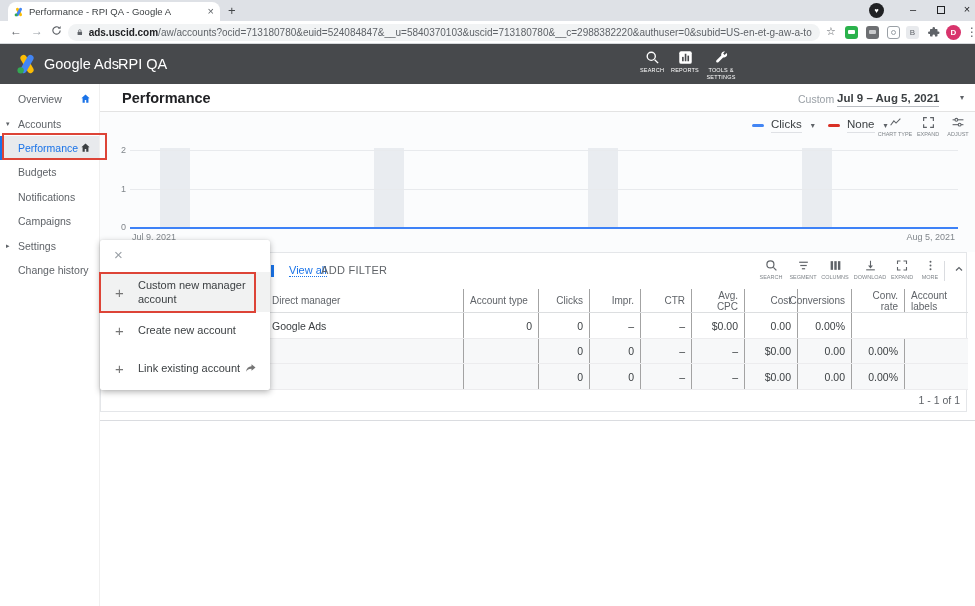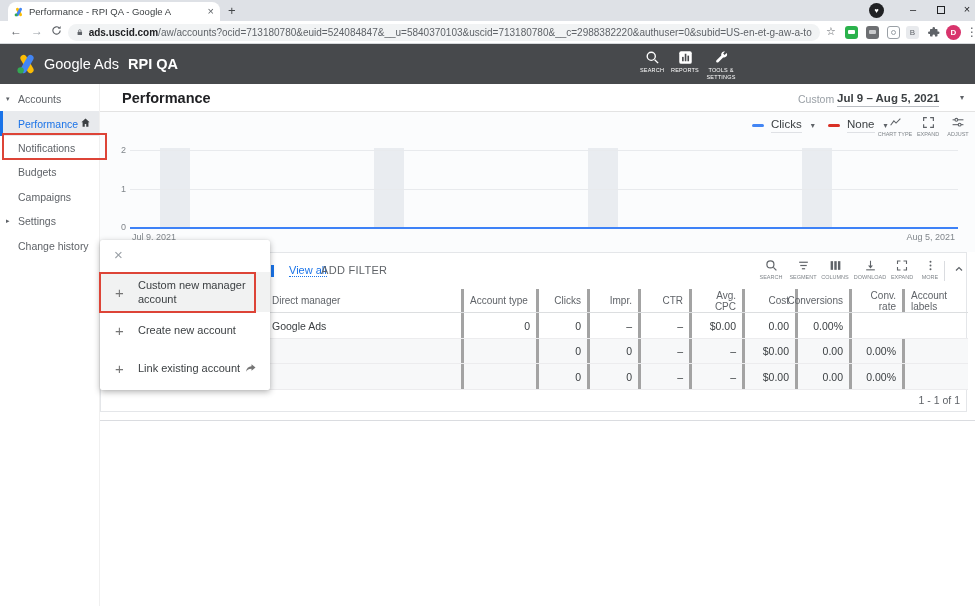--- a/index.html
+++ b/index.html
@@ -24,21 +24,21 @@
       display:flex;align-items:center;padding:0 8px;overflow:hidden;}
   .urltext{font-size:10px;color:#5f6368;white-space:nowrap;overflow:hidden;margin-left:5px;}
   .urltext b{color:#202124;font-weight:bold;}
   .ext{position:absolute;top:5px;width:13px;height:13px;border-radius:3px;}
   .browser-avatar{position:absolute;left:946px;top:4px;width:15px;height:15px;border-radius:50%;background:#d8346c;
       color:#fff;font-size:8px;font-weight:bold;display:flex;align-items:center;justify-content:center;}
 
   
   .appheader{position:absolute;left:0;top:44px;width:975px;height:40px;background:#47494c;color:#fff;}
   .brand{position:absolute;left:44px;top:12px;font-size:14.5px;color:#fff;}
-  .brand-acct{position:absolute;left:128px;top:12px;font-size:14.5px;font-weight:bold;color:#fff;text-align:right;}
+  .brand-acct{position:absolute;left:118px;top:12px;font-size:14.5px;font-weight:normal;color:#fff;text-align:right;}
   .hbtn{position:absolute;top:6px;width:44px;text-align:center;}
   .hbtn .lbl{font-size:5.5px;color:#fff;margin-top:2px;letter-spacing:.2px;line-height:1.3;}
   .hbtn svg{margin:0 auto;}
   .hdivider{position:absolute;left:747px;top:52px;width:1px;height:24px;background:rgba(255,255,255,.35);}
   .help-circle{width:15px;height:15px;border:1.5px solid #fff;border-radius:50%;color:#fff;font-size:10px;
       display:flex;align-items:center;justify-content:center;margin:0 auto;}
   .bell-badge{position:absolute;left:822px;top:50px;width:11px;height:11px;border-radius:50%;background:#e8453c;
       color:#fff;font-size:8px;font-weight:bold;display:flex;align-items:center;justify-content:center;}
   .username{position:absolute;left:838px;top:58px;font-size:11px;color:#fff;}
   .header-avatar{position:absolute;left:948px;top:50px;width:26px;height:28px;border-radius:3px;background:#d8346c;
@@ -80,21 +80,21 @@
   .view-all{position:absolute;left:188px;top:11px;font-size:11px;color:#1a73e8;border-bottom:1px dotted #1a73e8;}
   .add-filter{position:absolute;left:220px;top:11px;font-size:11px;color:#5f6368;letter-spacing:.3px;}
   .frag{position:absolute;left:170px;top:12px;width:3px;height:12px;background:#1a73e8;}
   .tbic{position:absolute;top:6px;width:34px;text-align:center;}
   .tbic .lbl{font-size:5.5px;color:#80868b;margin-top:2px;}
   .tbic svg{margin:0 auto;}
   .tb-divider{position:absolute;left:843px;top:8px;width:1px;height:20px;background:#dadce0;}
   .collapse-btn{position:absolute;left:852px;top:10px;}
   .table-region{position:absolute;left:165px;top:36px;width:702px;}
   .trow{display:grid;grid-template-columns:198px 75px 51px 51px 51px 53px 53px 54px 53px 63px;}
-  .trow > div{border-right:3px solid #a3a3a3;padding:0 6px;display:flex;align-items:center;font-size:10.5px;}
+  .trow > div{border-right:1px solid #a3a3a3;padding:0 6px;display:flex;align-items:center;font-size:10.5px;}
   .trow > div:last-child{border-right:none;}
   .thead{height:24px;border-bottom:1px solid #dcdee0;color:#5f6368;}
   .thead > div{font-size:10px;}
   .tdata{border-bottom:1px solid #ececee;color:#3c4043;}
   .r1{height:26px;}.r2{height:25px;background:#f7f8f9;}.r3{height:26px;background:#f7f8f9;}
   .num{justify-content:flex-end;text-align:right;}
   .cell-stack{display:block !important;padding-top:3px !important;line-height:1.15;}
   .cell-sub{font-size:9.5px;color:#868b90;}
   .pagination{position:absolute;right:6px;top:141px;font-size:10.5px;color:#5f6368;}
   .bottom-divider{position:absolute;left:0;top:336px;width:875px;height:1px;background:#dadce0;}
@@ -217,36 +217,44 @@
         <path d="M12 22a2 2 0 0 0 2-2h-4a2 2 0 0 0 2 2zm6-6V11a6 6 0 0 0-4-5.7V4a2 2 0 1 0-4 0v1.3A6 6 0 0 0 6 11v5l-2 2v1h16v-1z"></path>
       </svg>
     </span>
     <div class="bell-badge">!</div>
     <span class="username">dan.sa</span>
     <div class="header-avatar">D</div>
   </div>
 
   <div class="sidebar">
     <div class="sb-item">
+      <span>Overview</span>
+      <span class="homeic">
+        <svg width="11" height="11" viewBox="0 0 24 24" fill="#1a73e8">
+            <path d="M12 3l9 8.2h-2.6V21h-4.8v-6h-3.2v6H5.6v-9.8H3z"></path>
+          </svg>
+      </span>
+    </div>
+    <div class="sb-item">
       <span class="caret">▾</span>
       <span>Accounts</span>
     </div>
     <div class="sb-item sb-sel">
       <span>Performance</span>
       <span class="homeic">
         <svg width="11" height="11" viewBox="0 0 24 24" fill="#3c4043">
             <path d="M12 3l9 8.2h-2.6V21h-4.8v-6h-3.2v6H5.6v-9.8H3z"></path>
           </svg>
       </span>
     </div>
     <div class="sb-item">
+      <span>Budgets</span>
+    </div>
+    <div class="sb-item">
       <span>Notifications</span>
-    </div>
-    <div class="sb-item">
-      <span>Budgets</span>
     </div>
     <div class="sb-item">
       <span>Campaigns</span>
     </div>
     <div class="sb-item">
       <span class="caret">▸</span>
       <span>Settings</span>
     </div>
     <div class="sb-item">
       <span>Change history</span>

